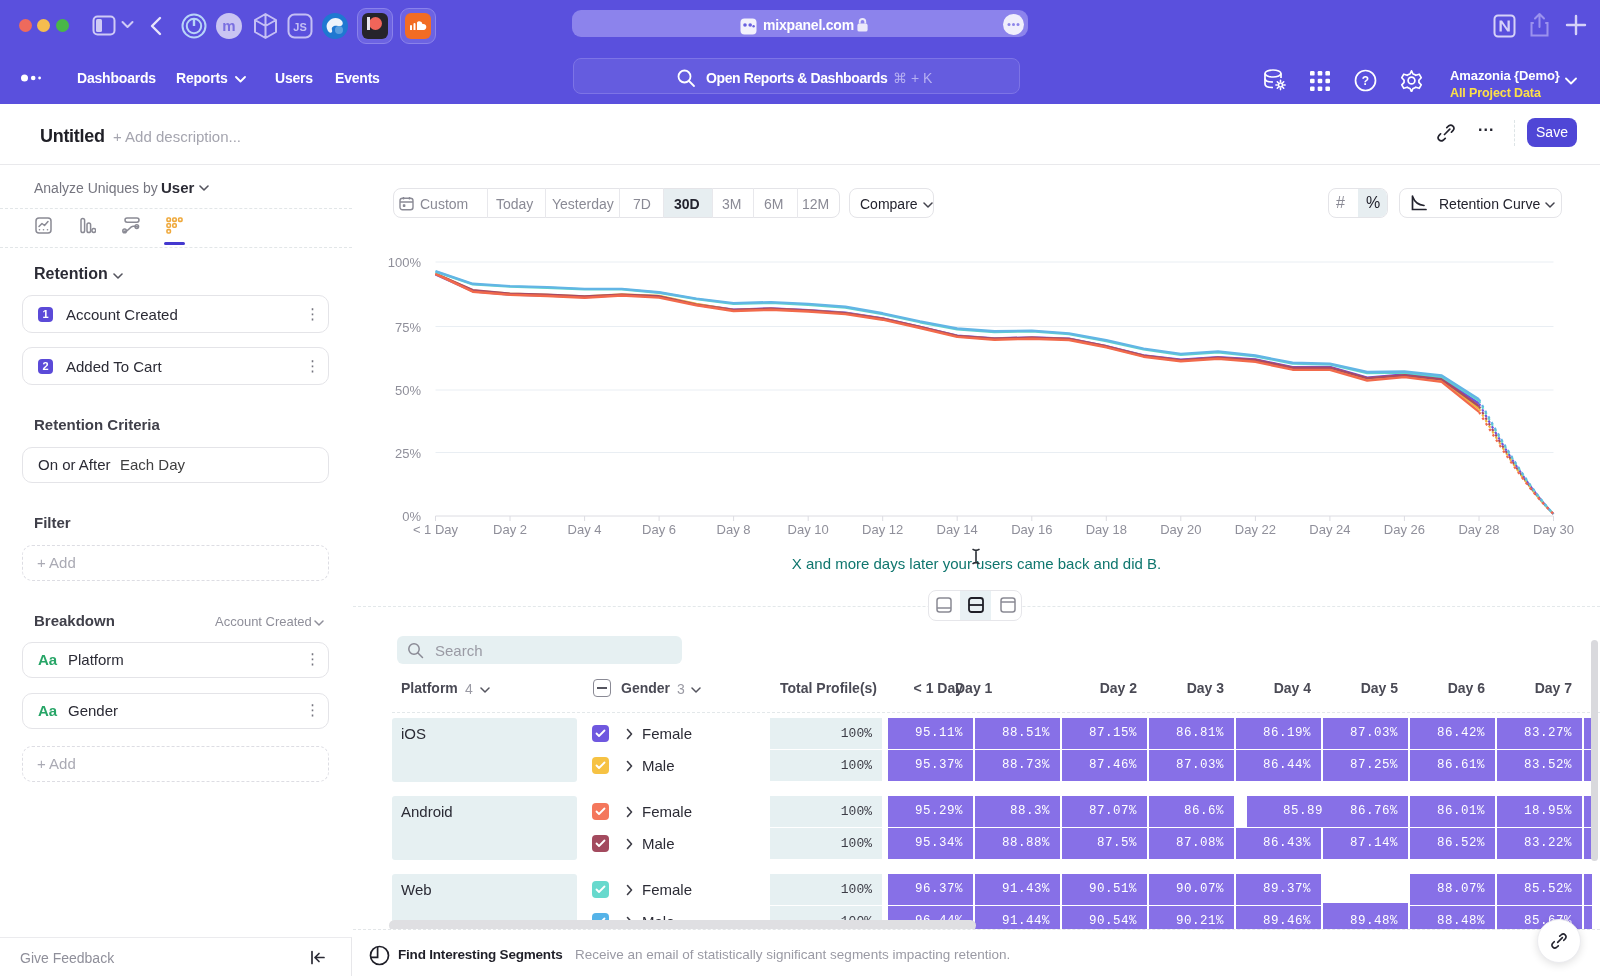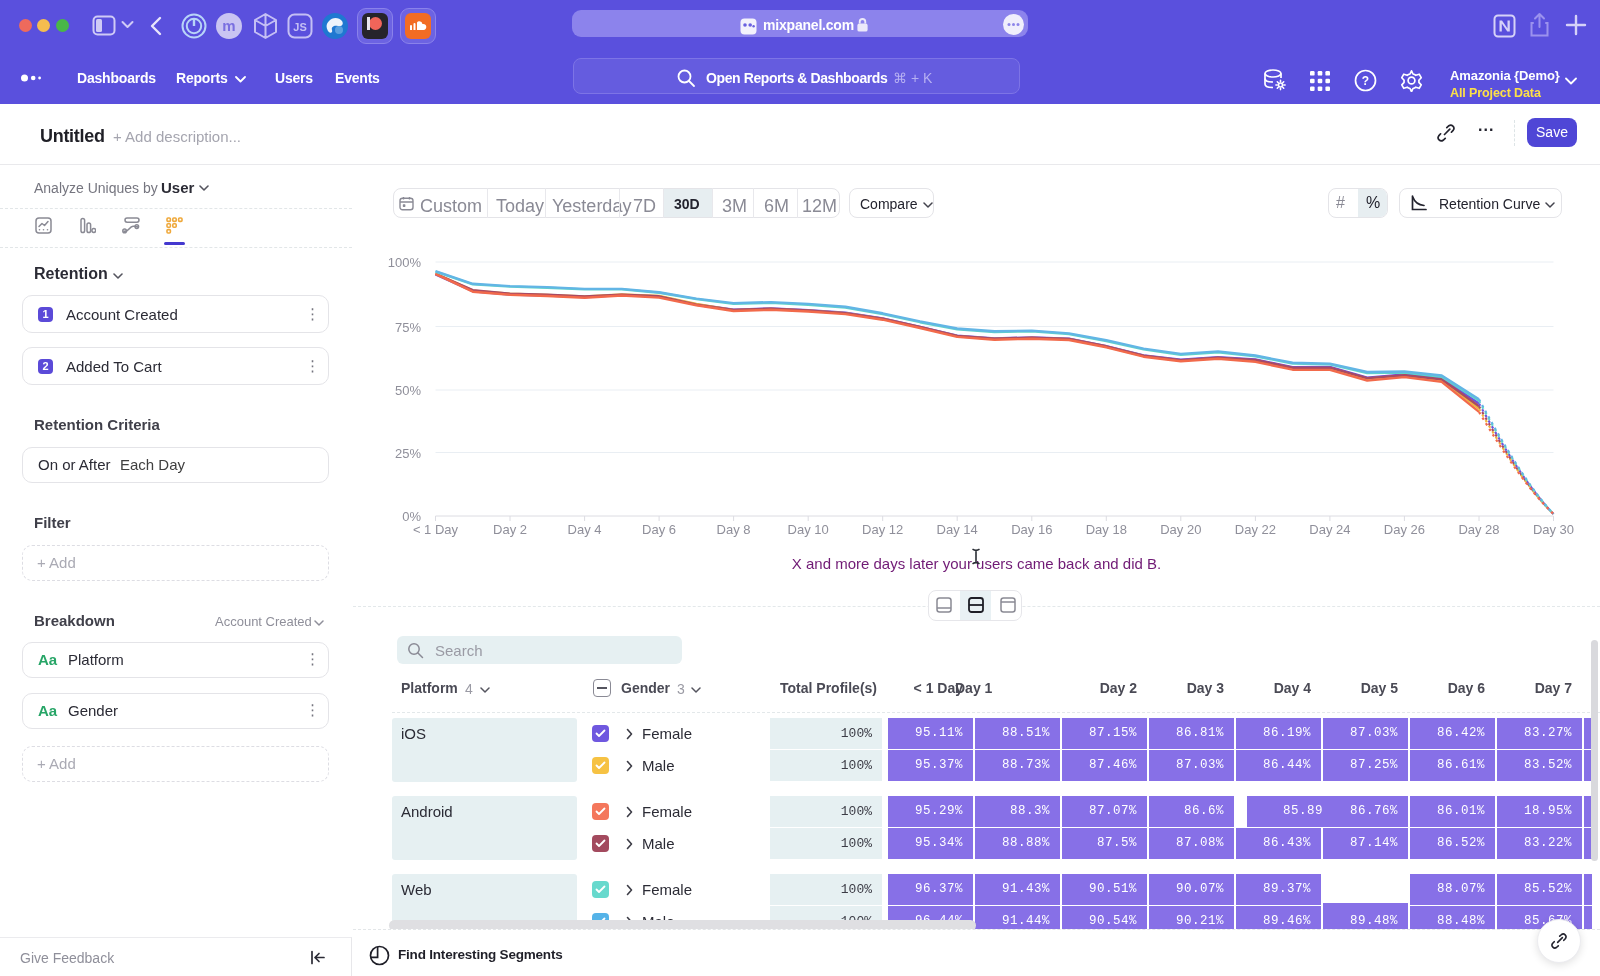--- a/index.html
+++ b/index.html
@@ -23,21 +23,21 @@
 #sidebar { left:0; top:165px; width:356px; height:772px; background:#fff; border-right:1px solid #e7e7ea; }
 .sbcard { left:22px; width:307px; background:#fff; border:1px solid #e4e4e8; border-radius:10px; }
 .badge { width:15px; height:15px; border-radius:4px; background:#5b4ad8; color:#fff; font-size:11px; font-weight:700; text-align:center; line-height:15px; }
 .kebab { color:#75757f; font-size:15px; line-height:15px; }
 .sblabel { font-size:15px; font-weight:700; color:#40404a; }
 .dashbox { left:22px; width:307px; border:1px dashed #dddde3; border-radius:10px; color:#a9a9b2; font-size:15px; }
 
 
 #main { left:353px; top:165px; width:1247px; height:772px; background:#fff; }
 .btn { border:1px solid #e4e4e8; border-radius:8px; background:#fff; }
-.seg { color:#8a8a95; font-size:18px; }
+.seg { color:#8a8a95; font-size:14px; }
 .shimmer { background:#e6f0f2; }
 .pcell { position:absolute; width:85px; height:31px; background:#8770e7; color:#fff; font-family:"Liberation Mono",monospace; font-size:12.5px; letter-spacing:0.5px; text-align:right; line-height:31px; padding-right:10px; }
 .rowtx { position:absolute; font-size:15px; color:#2b2b35; }
 .cbx { position:absolute; width:17px; height:17px; border-radius:4px; }
 
 
 #sbfoot { left:0; top:937px; width:352px; height:39px; background:#fff; border-top:1px solid #ebebee; border-right:1px solid #e7e7ea; }
 #mainfoot { left:353px; top:929px; width:1247px; height:47px; background:#fff; border-top:1px dashed #e3e6e8; }
 </style>
 </head>
@@ -385,21 +385,21 @@
 <polyline points="82.5,16.7 119.8,29.4 157.0,31.6 194.3,32.7 231.6,34.4 268.8,34.4 306.1,37.7 343.4,44.1 380.6,48.9 417.9,47.9 455.2,49.7 492.4,52.5 529.7,59.1 567.0,67.2 604.2,74.3 641.5,77.1 678.8,76.3 716.0,79.1 753.3,86.0 790.6,94.4 827.8,99.7 865.1,97.2 902.4,101.2 939.6,108.6 976.9,109.4 1014.2,118.0 1051.4,117.5 1088.7,121.8 1126.0,145.7" fill="none" stroke="#5fd4c9" stroke-width="2.4" stroke-linejoin="round"></polyline>
 <polyline points="82.5,16.1 119.8,28.8 157.0,31.1 194.3,32.1 231.6,33.9 268.8,33.9 306.1,37.2 343.4,43.6 380.6,48.1 417.9,47.1 455.2,48.9 492.4,51.7 529.7,58.3 567.0,66.4 604.2,73.5 641.5,76.3 678.8,75.6 716.0,78.4 753.3,85.2 790.6,93.6 827.8,98.9 865.1,96.4 902.4,100.5 939.6,107.8 976.9,108.6 1014.2,117.0 1051.4,116.5 1088.7,120.5 1126.0,144.2" fill="none" stroke="#62b5e5" stroke-width="2.4" stroke-linejoin="round"></polyline>
 <path d="M1126.0 148.5 C 1152.1 195.7, 1178.1 236.2, 1200.5 259.0" fill="none" stroke="#6e52e0" stroke-width="2.2" stroke-dasharray="2.5 4"></path>
 <path d="M1126.0 153.8 C 1152.1 198.8, 1178.1 237.4, 1200.5 259.0" fill="none" stroke="#f0b63c" stroke-width="2.2" stroke-dasharray="2.5 4"></path>
 <path d="M1126.0 151.3 C 1152.1 197.4, 1178.1 236.9, 1200.5 259.0" fill="none" stroke="#a84a64" stroke-width="2.2" stroke-dasharray="2.5 4"></path>
 <path d="M1126.0 156.9 C 1152.1 200.6, 1178.1 238.1, 1200.5 259.0" fill="none" stroke="#f26a4b" stroke-width="2.2" stroke-dasharray="2.5 4"></path>
 <path d="M1126.0 145.7 C 1152.1 194.1, 1178.1 235.6, 1200.5 259.0" fill="none" stroke="#5fd4c9" stroke-width="2.2" stroke-dasharray="2.5 4"></path>
 <path d="M1126.0 144.2 C 1152.1 193.2, 1178.1 235.3, 1200.5 259.0" fill="none" stroke="#62b5e5" stroke-width="2.2" stroke-dasharray="2.5 4"></path>
 </svg>
 
-  <div class="abs" style="left:0;top:390px;width:1247px;text-align:center;font-size:15px;color:#701a75;">X and more days later your users came back and did B.</div>
+  <div class="abs" style="left:0;top:390px;width:1247px;text-align:center;font-size:15px;color:#0f766e;">X and more days later your users came back and did B.</div>
   <svg class="abs" style="left:617px;top:383px;" width="12" height="17" viewBox="0 0 12 17">
     <path d="M6 2.2 L6 14.8 M2.5 1.2 Q6 3.5 9.5 1.2 M2.5 15.8 Q6 13.5 9.5 15.8" fill="none" stroke="#2a2e35" stroke-width="1.6"></path>
   </svg>
 
   <div class="abs" style="left:0;top:441px;width:1247px;border-top:1px dashed #e3e8ea;"></div>
 
   <div class="abs" style="left:575px;top:425px;width:94px;height:31px;background:#fff;border:1px solid #e6e6ea;border-radius:8px;"></div>
   <div class="abs" style="left:607px;top:426px;width:31px;height:29px;background:#e9f1f4;"></div>
   <svg class="abs" style="left:583px;top:432px;" width="16" height="16" viewBox="0 0 16 16">
     <rect x="1" y="1" width="14" height="14" rx="2.5" fill="none" stroke="#8a8a94" stroke-width="1.5"></rect>
@@ -569,20 +569,21 @@
   <svg class="abs" style="left:310px;top:12px;" width="16" height="15" viewBox="0 0 16 15">
     <path d="M2 1.5 L2 13.5 M14 7.5 L5 7.5 M9 3.5 L5 7.5 L9 11.5" fill="none" stroke="#2b2b35" stroke-width="1.7" stroke-linecap="round" stroke-linejoin="round"></path>
   </svg>
 </div>
 <div id="mainfoot" class="abs">
   <svg class="abs" style="left:16px;top:15px;" width="21" height="21" viewBox="0 0 21 21">
     <circle cx="10.5" cy="10.5" r="9" fill="none" stroke="#1f1f28" stroke-width="1.7"></circle>
     <path d="M8.6 1.8 L8.6 12.4 L1.6 12.4" fill="none" stroke="#1f1f28" stroke-width="1.7"></path>
   </svg>
   <div class="abs" style="left:45px;top:17px;font-size:13.5px;font-weight:700;letter-spacing:-0.2px;color:#1f1f28;">Find Interesting Segments</div>
+  <div class="abs" style="left:222px;top:17px;font-size:13.5px;color:#9a9aa4;">Receive an email of statistically significant segments impacting retention.</div>
 </div>
 
 <div class="abs" style="left:1537px;top:919px;width:44px;height:44px;border-radius:50%;background:#fff;border:1px solid #ececf0;box-shadow:0 2px 8px rgba(0,0,0,0.12);"></div>
 <svg class="abs" style="left:1551px;top:933px;" width="16" height="16" viewBox="0 0 18 18">
   <g fill="none" stroke="#23232e" stroke-width="1.8" stroke-linecap="round">
     <path d="M7.5 10.5 L12.8 5.2 M9.8 3.6 L11.9 1.7 Q14 0.2 15.9 2.1 Q17.8 4 16.3 6.1 L14.4 8.2 M8.2 14.4 L6.1 16.3 Q4 17.8 2.1 15.9 Q0.2 14 1.7 11.9 L3.6 9.8"></path>
   </g>
 </svg>
 
 </body></html>

